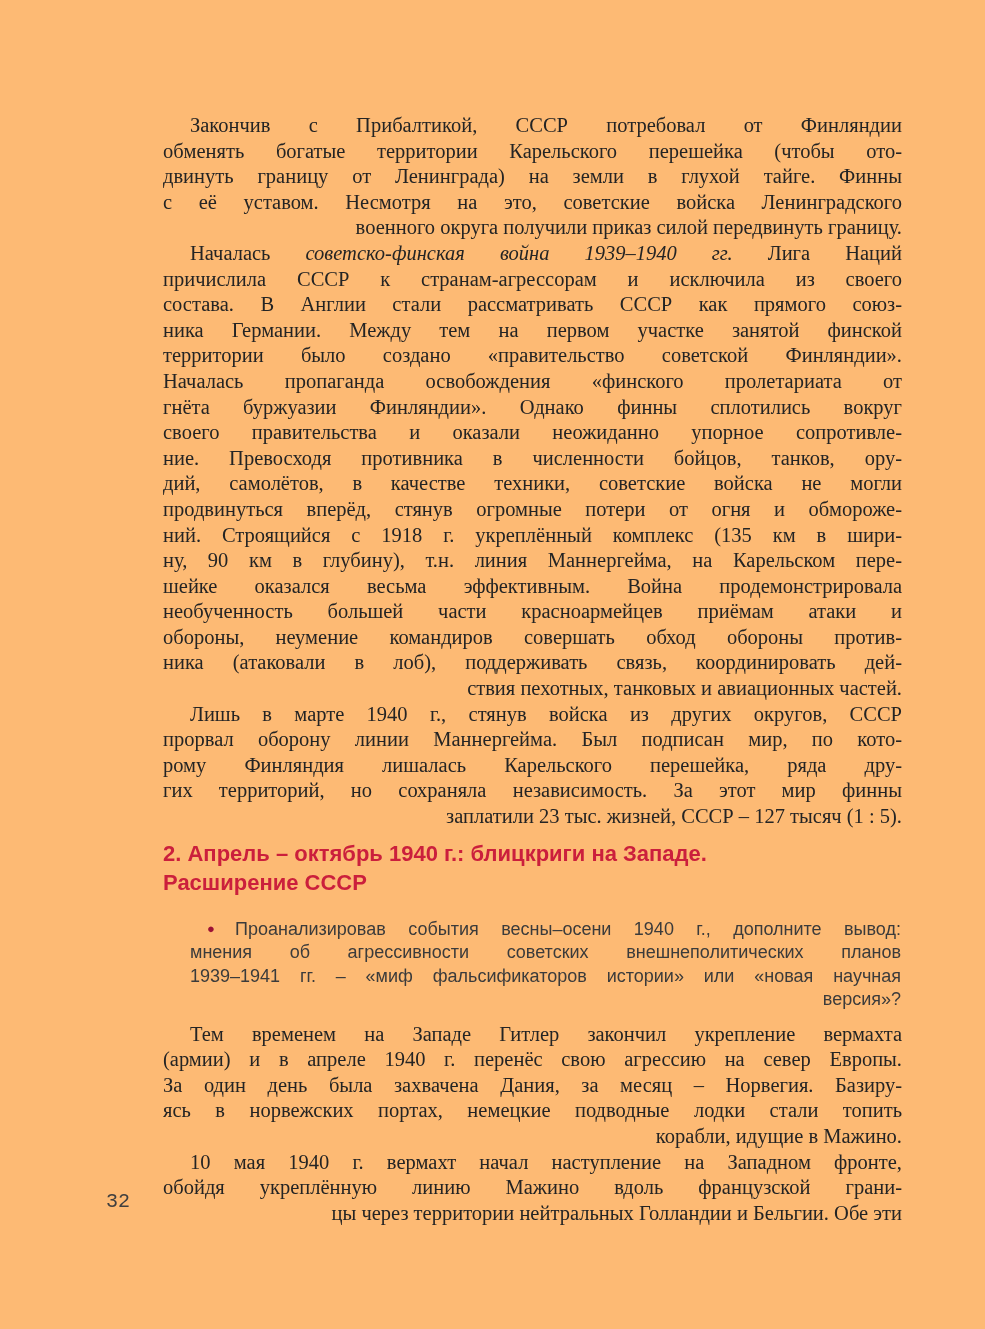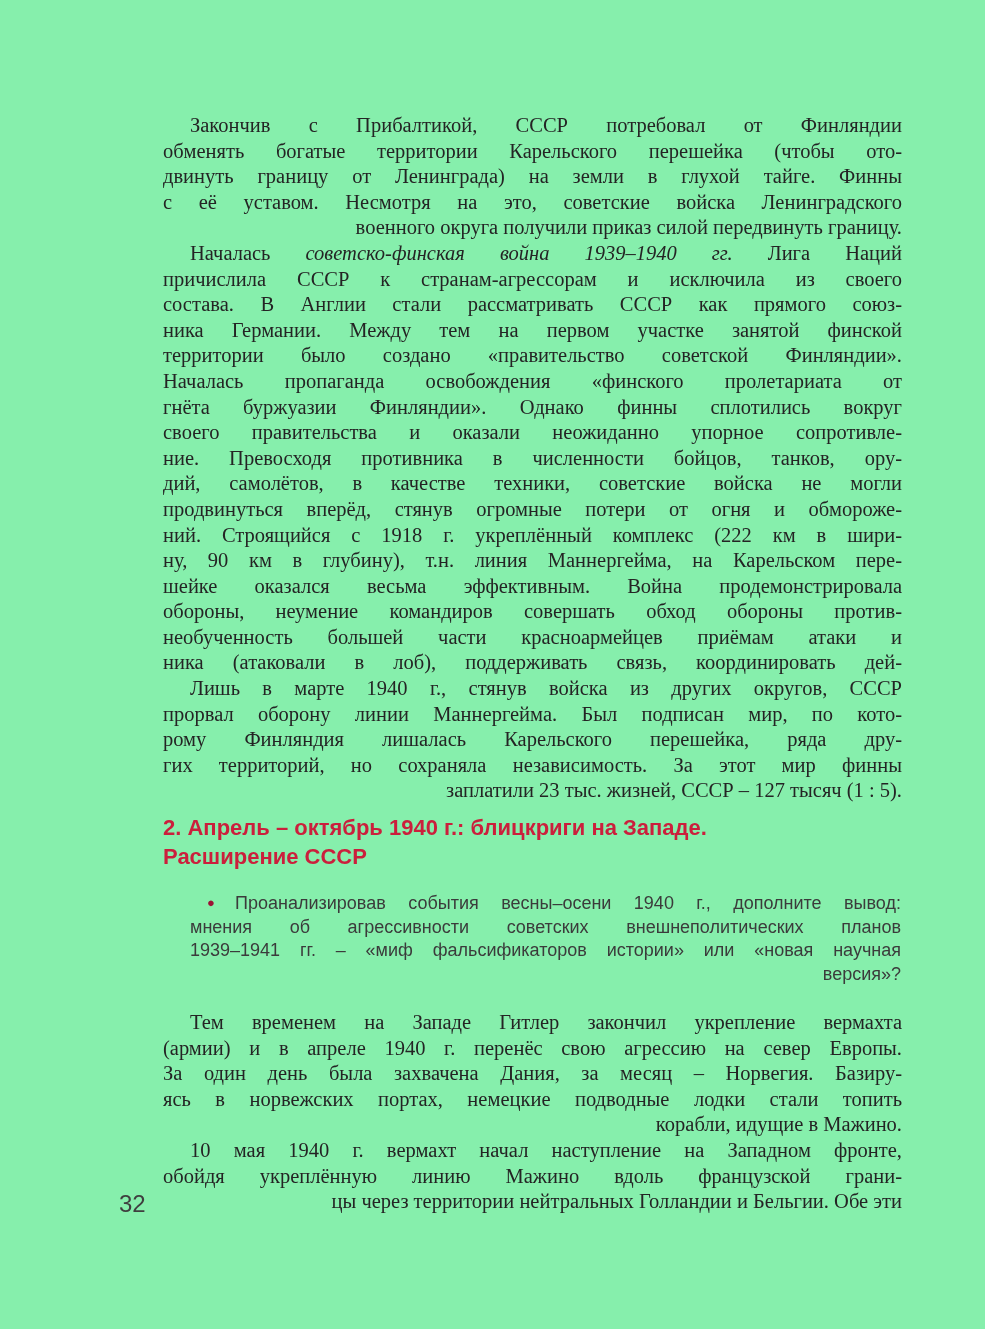--- a/index.html
+++ b/index.html
@@ -4,21 +4,21 @@
 <style>
   html, body {
     margin: 0;
     padding: 0;
     background: #ffffff;
   }
   .page {
     position: relative;
     width: 985px;
     height: 1329px;
-    background: #86efac;
+    background: #fdba74;
     overflow: hidden;
   }
   .body-col {
     position: absolute;
     left: 163px;
     top: 113px;
     width: 739px;
   }
   .serif {
     font-family: "Liberation Serif", "DejaVu Serif", serif;
@@ -35,44 +35,44 @@
   .it { font-style: italic; }
   .heading {
     font-family: "Liberation Sans", "DejaVu Sans", sans-serif;
     font-weight: bold;
     font-size: 22px;
     line-height: 29px;
     color: #cb1f3c;
     margin: 9px 0 20px 0;
   }
   .question {
-    margin: 0 0 24px 27px;
+    margin: 0 0 10px 27px;
     width: 711px;
     font-family: "Liberation Sans", "DejaVu Sans", sans-serif;
     font-size: 18px;
     line-height: 23.5px;
     color: #3b3b3b;
   }
   .question .line { min-height: 23.5px; }
   .qfirst { text-indent: 17px; }
   .bullet {
     color: #9c1135;
     font-size: 13px;
     display: inline-block;
     width: 14px;
     margin-right: 14px;
     text-indent: 0;
     vertical-align: 2px;
   }
   .page-num {
     position: absolute;
-    left: 119px;
+    left: 106px;
     top: 1190px;
-    font-family: Liberation Sans, sans-serif;
-    font-size: 24px;
+    font-family: Liberation Mono, monospace;
+    font-size: 20px;
     color: #3f3f3f;
   }
 </style>
 </head>
 <body>
 
 <div class="page">
   <div class="body-col">
 
     <div class="serif">
@@ -88,26 +88,27 @@
       <div class="line j">причислила СССР к странам-агрессорам и исключила из своего</div>
       <div class="line j">состава. В Англии стали рассматривать СССР как прямого союз-</div>
       <div class="line j">ника Германии. Между тем на первом участке занятой финской</div>
       <div class="line j">территории было создано «правительство советской Финляндии».</div>
       <div class="line j">Началась пропаганда освобождения «финского пролетариата от</div>
       <div class="line j">гнёта буржуазии Финляндии». Однако финны сплотились вокруг</div>
       <div class="line j">своего правительства и оказали неожиданно упорное сопротивле-</div>
       <div class="line j">ние. Превосходя противника в численности бойцов, танков, ору-</div>
       <div class="line j">дий, самолётов, в качестве техники, советские войска не могли</div>
       <div class="line j">продвинуться вперёд, стянув огромные потери от огня и обмороже-</div>
-      <div class="line j">ний. Строящийся с 1918 г. укреплённый комплекс (222 км в шири-</div>
+      <div class="line j">ний. Строящийся с 1918 г. укреплённый комплекс (135 км в шири-</div>
       <div class="line j">ну, 90 км в глубину), т.н. линия Маннергейма, на Карельском пере-</div>
       <div class="line j">шейке оказался весьма эффективным. Война продемонстрировала</div>
+      <div class="line j">необученность большей части красноармейцев приёмам атаки и</div>
       <div class="line j">обороны, неумение командиров совершать обход обороны против-</div>
-      <div class="line j">необученность большей части красноармейцев приёмам атаки и</div>
       <div class="line j">ника (атаковали в лоб), поддерживать связь, координировать дей-</div>
+      <div class="line">ствия пехотных, танковых и авиационных частей.</div>
     </div>
 
     <div class="serif">
       <div class="line j ind">Лишь в марте 1940 г., стянув войска из других округов, СССР</div>
       <div class="line j">прорвал оборону линии Маннергейма. Был подписан мир, по кото-</div>
       <div class="line j">рому Финляндия лишалась Карельского перешейка, ряда дру-</div>
       <div class="line j">гих территорий, но сохраняла независимость. За этот мир финны</div>
       <div class="line">заплатили 23 тыс. жизней, СССР – 127 тысяч (1 : 5).</div>
     </div>
 

